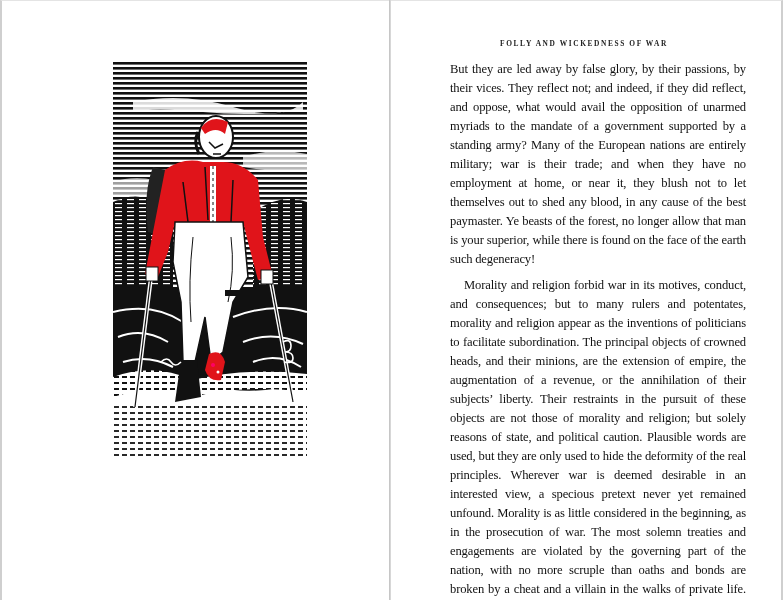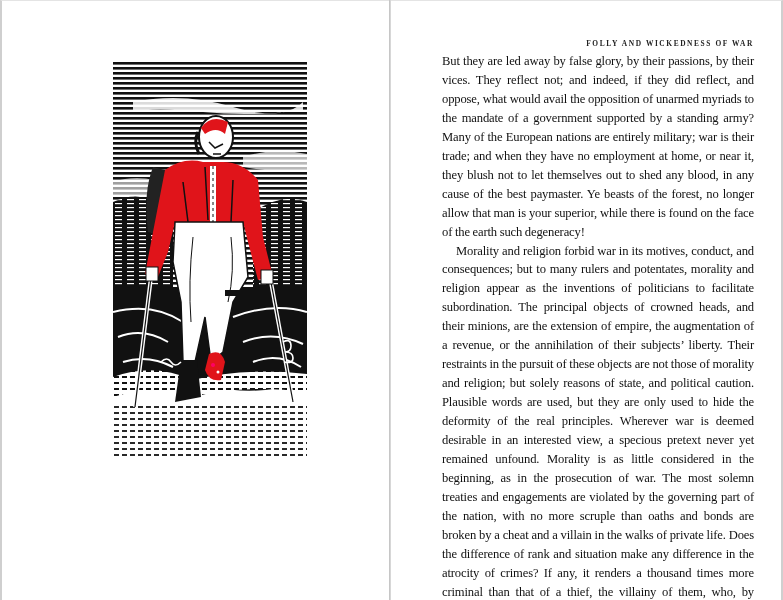--- a/index.html
+++ b/index.html
@@ -16,30 +16,30 @@
   .gutter {
     position: absolute; left: 389px; top: 0; width: 2px; height: 600px;
     background: linear-gradient(to right, #bdbdbd, #e0e0e0);
   }
   .illustration {
     position: absolute; left: 111px; top: 61px; width: 194px; height: 397px;
     background: #fff; overflow: hidden;
   }
   .illustration svg { display: block; }
   .running-head {
-    position: absolute; left: 442px; top: 39px; width: 312px; text-align: right;
+    position: absolute; left: 428px; top: 39px; width: 312px; text-align: center;
     font-size: 7.4px; letter-spacing: 1.6px; text-transform: uppercase; color: #222;
     font-weight: bold;
   }
   .body-text {
     position: absolute; left: 442px; top: 52px; width: 312px;
     font-size: 12.6px; line-height: 18.95px; color: #111;
     text-align: justify; letter-spacing: -0.15px; word-spacing: -0.3px;
   }
-  .body-text p { margin: 0; }
+  .body-text p { margin: 8px; }
   .body-text p.indent { text-indent: 14px; }
 </style>
 </head>
 <body>
 
 <div class="page page-left">
   <div class="illustration">
     <svg width="194" height="397" viewBox="0 0 194 397" xmlns="http://www.w3.org/2000/svg">
       <defs>
         <pattern id="hatch" width="194" height="5" patternUnits="userSpaceOnUse">

